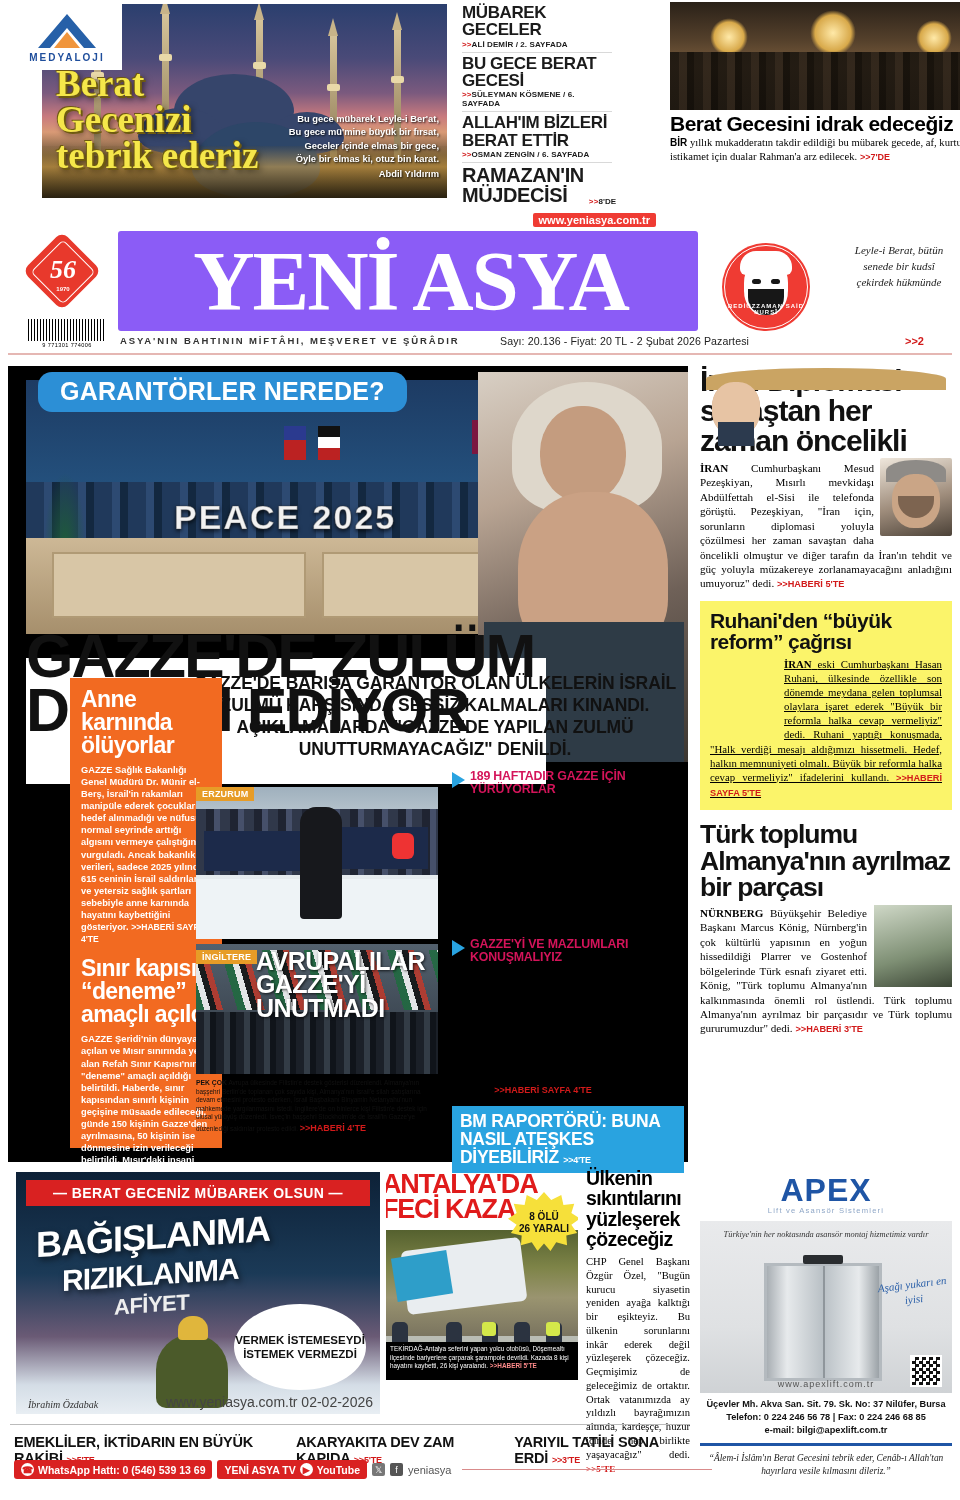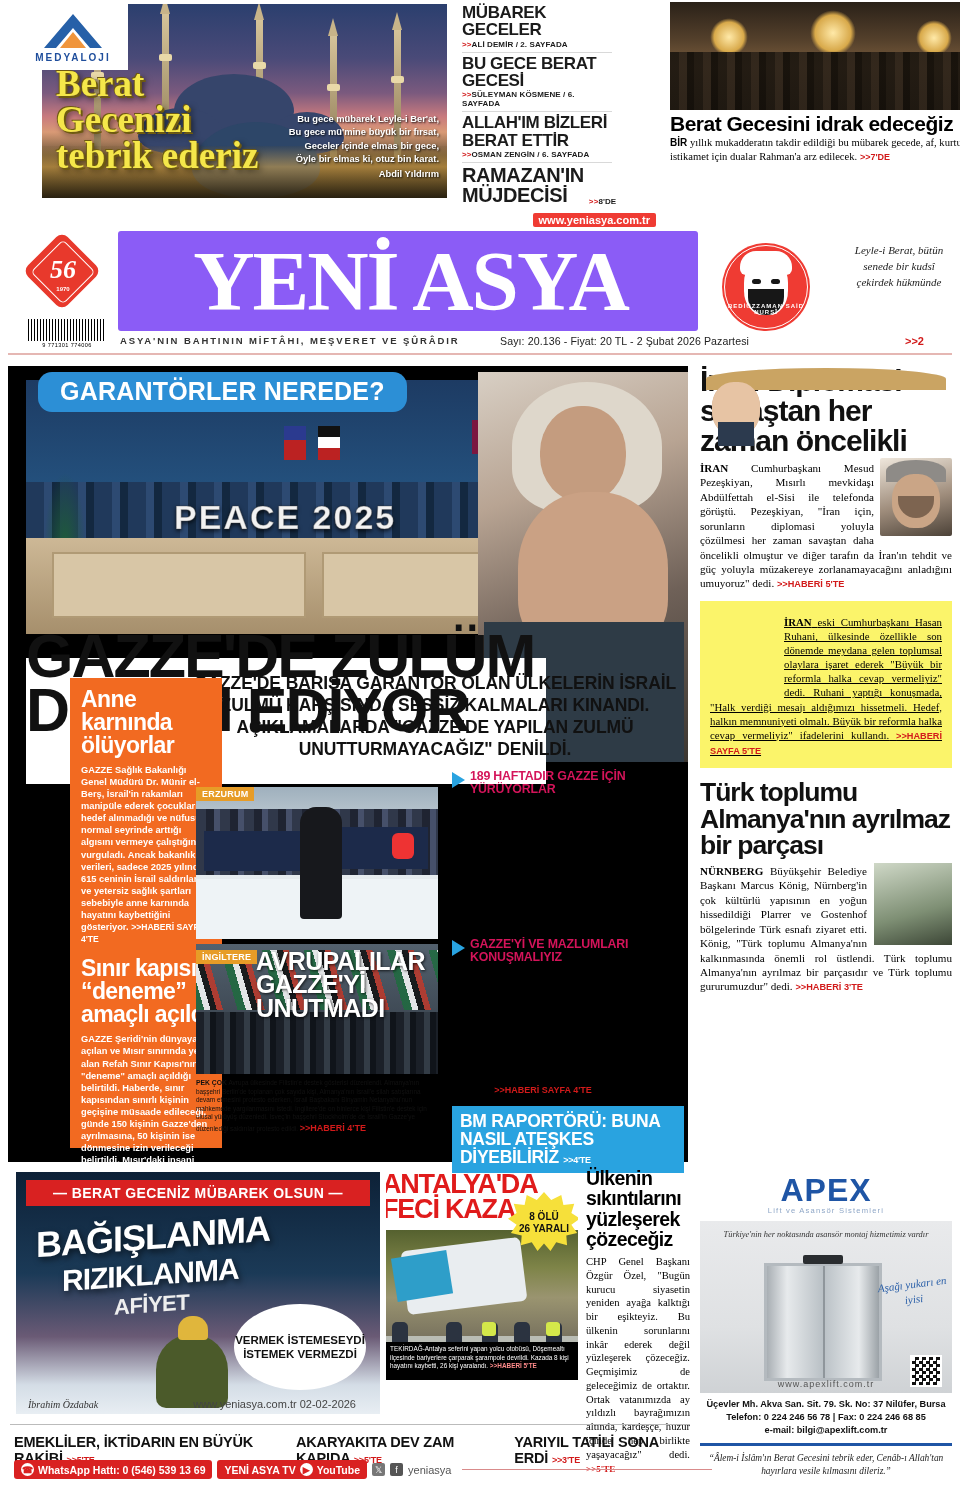--- a/index.html
+++ b/index.html
@@ -1,21 +1,21 @@
 <!DOCTYPE html>
 <html><head>
 <meta charset="utf-8">
 <style>
   html,body{margin:0;padding:0;background:#fff;}
   body{width:960px;height:1500px;font-family:"Liberation Sans",sans-serif;color:#000;overflow:hidden;position:relative;}
   .page{position:relative;width:960px;height:1500px;}
 
   
   .topstrip{position:absolute;left:0;top:0;width:960px;height:205px;background:#fff;}
-  .medyaloji{position:absolute;left:18px;top:2px;width:110px;height:68px;background:#fff;display:flex;flex-direction:column;align-items:center;justify-content:center;}
+  .medyaloji{position:absolute;left:12px;top:2px;width:110px;height:68px;background:#fff;display:flex;flex-direction:column;align-items:center;justify-content:center;}
   .medyaloji .mark{width:70px;height:40px;position:relative;}
   .medyaloji .mark svg{display:block;}
   .medyaloji .mtext{font-size:10px;letter-spacing:2px;color:#1f4e9c;font-weight:bold;margin-top:2px;}
 
   .mosque{position:absolute;left:42px;top:4px;width:405px;height:194px;overflow:hidden;
     background:linear-gradient(180deg,#2b3f6e 0%,#4a4a78 28%,#7b5a7e 46%,#c87a7e 58%,#d99a76 66%,#6a5438 78%,#2e2a1c 100%);}
   .mosque .sky{position:absolute;inset:0;}
   .dome{position:absolute;border-radius:50% 50% 46% 46% / 62% 62% 38% 38%;background:#36456b;}
   .minaret{position:absolute;width:7px;background:linear-gradient(180deg,#d6c49a,#8d7a55);}
   .minaret:before{content:"";position:absolute;left:-2px;top:-16px;border-left:5.5px solid transparent;border-right:5.5px solid transparent;border-bottom:18px solid #c8b489;}
@@ -165,21 +165,21 @@
   .cart .ribbon{position:absolute;left:10px;top:8px;right:10px;height:26px;background:#d92121;color:#fff;font-weight:bold;font-size:14px;
     letter-spacing:.4px;display:flex;align-items:center;justify-content:center;}
   .cart .w1{position:absolute;left:20px;top:44px;color:#fff;font-weight:bold;font-size:36px;letter-spacing:-1px;text-shadow:2px 3px 6px rgba(0,0,0,.6);transform:skewY(-4deg);}
   .cart .w2{position:absolute;left:46px;top:86px;color:#fff;font-weight:bold;font-size:30px;letter-spacing:-1px;text-shadow:2px 3px 6px rgba(0,0,0,.6);transform:skewY(-4deg);}
   .cart .w3{position:absolute;left:98px;top:120px;color:#eee;font-weight:bold;font-size:22px;letter-spacing:-.5px;transform:skewY(-4deg);}
   .cart .bubble{position:absolute;right:14px;bottom:24px;width:132px;height:86px;background:#fff;border-radius:50%;display:flex;align-items:center;justify-content:center;
     text-align:center;font-weight:bold;font-size:11.5px;line-height:1.25;color:#111;}
   .cart .figure{position:absolute;left:140px;bottom:6px;width:72px;height:74px;background:#4b5a2a;border-radius:36px 36px 10px 10px;}
   .cart .figure:before{content:"";position:absolute;left:22px;top:-18px;width:30px;height:24px;background:#e0b63c;border-radius:14px 14px 4px 4px;}
   .cart .sig{position:absolute;left:12px;bottom:4px;font-family:"Liberation Serif",serif;font-style:italic;font-size:10px;color:#333;}
-  .cart .url{position:absolute;right:24px;bottom:4px;font-size:11px;color:#444;}
+  .cart .url{position:absolute;right:7px;bottom:4px;font-size:14px;color:#444;}
 
   .crash{position:absolute;left:386px;top:1172px;width:192px;height:242px;overflow:hidden;}
   .crash .ttl{position:absolute;left:-4px;top:0;color:#e01b1b;font-family:"Liberation Sans Narrow","Liberation Sans",sans-serif;font-weight:bold;
     font-size:27px;line-height:.94;letter-spacing:-1.2px;z-index:3;}
   .crash .burst{position:absolute;right:-2px;top:20px;width:72px;height:62px;background:#f6e03a;z-index:4;
     clip-path:polygon(50% 0,60% 13%,74% 5%,77% 21%,92% 19%,88% 34%,100% 43%,88% 53%,96% 66%,81% 70%,82% 86%,67% 81%,59% 95%,50% 83%,41% 95%,33% 81%,18% 86%,19% 70%,4% 66%,12% 53%,0 43%,12% 34%,8% 19%,23% 21%,26% 5%,40% 13%);
     display:flex;flex-direction:column;align-items:center;justify-content:center;font-weight:bold;font-size:10px;line-height:1.2;color:#111;}
   .crash .img{position:absolute;left:0;top:58px;width:192px;height:150px;overflow:hidden;
     background:linear-gradient(180deg,#55612f 0%,#7e8448 25%,#9a9470 45%,#7b7560 70%,#5d5748 100%);}
   .crash .bus{position:absolute;left:18px;top:14px;width:120px;height:64px;background:#e9edf0;border-radius:6px;transform:rotate(-7deg);}
@@ -445,20 +445,21 @@
           <div class="br"></div>
       </div>
       <p>
         <b>İRAN</b>
         <span>Cumhurbaşkanı Mesud Pezeşkiyan, Mısırlı mevkidaşı Abdülfettah el-Sisi ile telefonda görüştü. Pezeşkiyan, "İran için, sorunların diplomasi yoluyla çözülmesi her zaman savaştan daha öncelikli olmuştur ve diğer tarafın da İran'ın tehdit ve güç yoluyla müzakereye zorlanamayacağını anladığını umuyoruz" dedi.</span>
         <span class="ref">&gt;&gt;HABERİ 5'TE</span>
       </p>
     </div>
 
     <div class="yellow">
+      <h2>Ruhani'den “büyük reform” çağrısı</h2>
       <div class="portrait">
         <div class="hair" style="background:#efefef;"></div>
           <div class="fc"></div>
           <div class="br" style="background:#e8e8e8;"></div>
       </div>
       <p>
         <b>İRAN</b>
         <span>eski Cumhurbaşkanı Hasan Ruhani, ülkesinde özellikle son dönemde meydana gelen toplumsal olaylara işaret ederek "Büyük bir reformla halka cevap vermeliyiz" dedi. Ruhani yaptığı konuşmada, "Halk verdiği mesajı aldığımızı hissetmeli. Hedef, halkın memnuniyeti olmalı. Büyük bir reformla halka cevap vermeliyiz" ifadelerini kullandı.</span>
         <span class="ref">&gt;&gt;HABERİ SAYFA 5'TE</span>
       </p>

